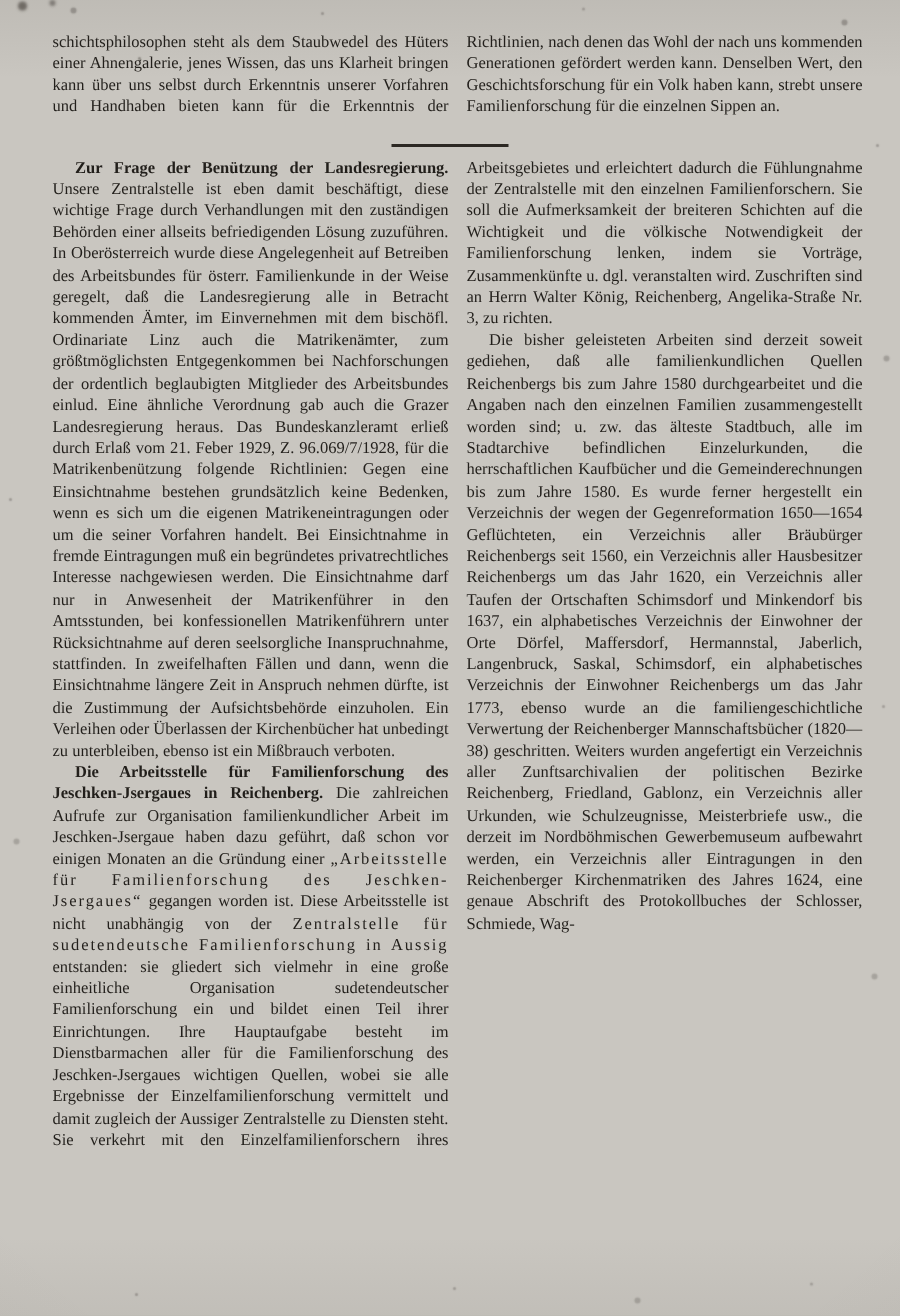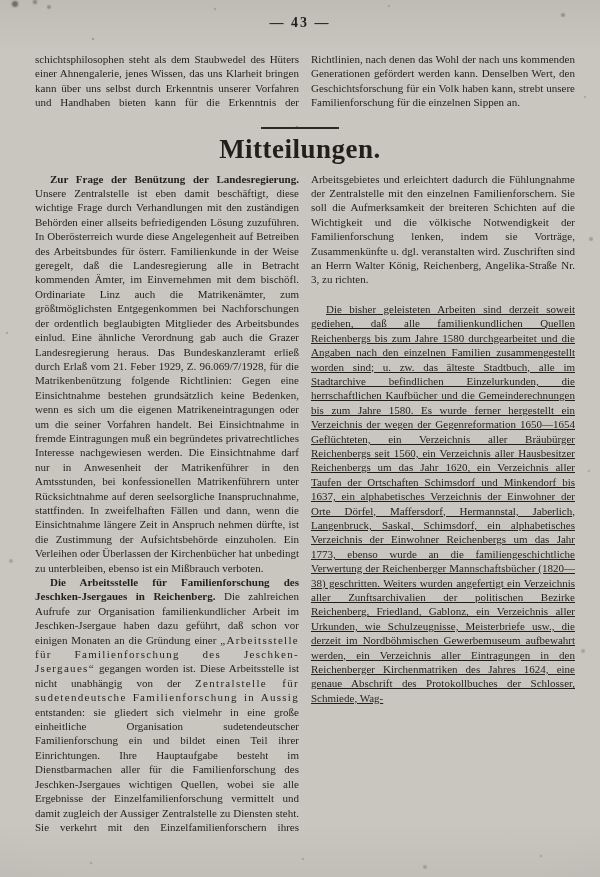--- a/index.html
+++ b/index.html
@@ -93,48 +93,45 @@
   }
   p.para {
     margin: 0;
     text-indent: 15px;
   }
   p.noindent {
     margin: 0;
     text-indent: 0;
   }
   p.gap-before {
-    margin-top: 15px;
-    text-decoration: underline;
+    margin-top: 0;
   }
   .lead {
     font-weight: bold;
   }
   .sperr {
     letter-spacing: 1.3px;
   }
 </style>
 </head>
 <body>
 
 <div class="page">
   <div class="speckles"></div>
 
-  <div class="page-number">— 43 —</div>
 
   <div class="cols top-cols body-text">
     <p class="noindent">
       <span>schichtsphilosophen steht als dem Staubwedel des Hüters einer Ahnengalerie, jenes Wissen, das uns Klarheit bringen kann über uns selbst durch Erkenntnis unserer Vorfahren und Handhaben bieten kann für die Erkenntnis der Richtlinien, nach denen das</span>
       <span>Wohl der nach uns kommenden Generationen gefördert werden kann. Denselben Wert, den Geschichtsforschung für ein Volk haben kann, strebt unsere Familienforschung für die einzelnen Sippen an.</span>
     </p>
   </div>
 
   <div class="rule"></div>
 
-  <h1 class="heading">Mitteilungen.</h1>
 
   <div class="cols main-cols body-text">
 
     <p class="para">
       <span class="lead">Zur Frage der Benützung der Landesregierung.</span>
       <span>Unsere Zentralstelle ist eben damit beschäftigt, diese wichtige Frage durch Verhandlungen mit den zuständigen Behörden einer allseits befriedigenden Lösung zuzuführen. In Oberösterreich wurde diese Angelegenheit auf Betreiben des Arbeitsbundes für österr. Familienkunde in der Weise geregelt, daß die Landesregierung alle in Betracht kommenden Ämter, im Einvernehmen mit dem bischöfl. Ordinariate Linz auch die Matrikenämter, zum größtmöglichsten Entgegenkommen bei Nachforschungen der ordentlich beglaubigten Mitglieder des Arbeitsbundes einlud. Eine ähnliche Verordnung gab auch die Grazer Landesregierung heraus. Das Bundeskanzleramt erließ durch Erlaß vom 21. Feber 1929, Z. 96.069/7/1928, für die Matrikenbenützung folgende Richtlinien: Gegen eine Einsichtnahme bestehen grundsätzlich keine Bedenken, wenn es sich um die eigenen Matrikeneintragungen oder um die seiner Vorfahren handelt. Bei Einsichtnahme in fremde Eintragungen muß ein begründetes privatrechtliches Interesse nachgewiesen werden. Die Einsichtnahme darf nur in Anwesenheit der Matrikenführer in den Amtsstunden, bei konfessionellen Matrikenführern unter Rücksichtnahme auf deren seelsorgliche Inanspruchnahme, stattfinden. In zweifelhaften Fällen und dann, wenn die Einsichtnahme längere Zeit in Anspruch nehmen dürfte, ist die Zustimmung der Aufsichtsbehörde einzuholen. Ein Verleihen oder Überlassen der Kirchenbücher hat unbedingt zu unterbleiben, ebenso ist ein Mißbrauch verboten.</span>
     </p>
 
     <p class="para">
       <span class="lead">Die Arbeitsstelle für Familienforschung des Jeschken-Jsergaues in Reichenberg.</span>

